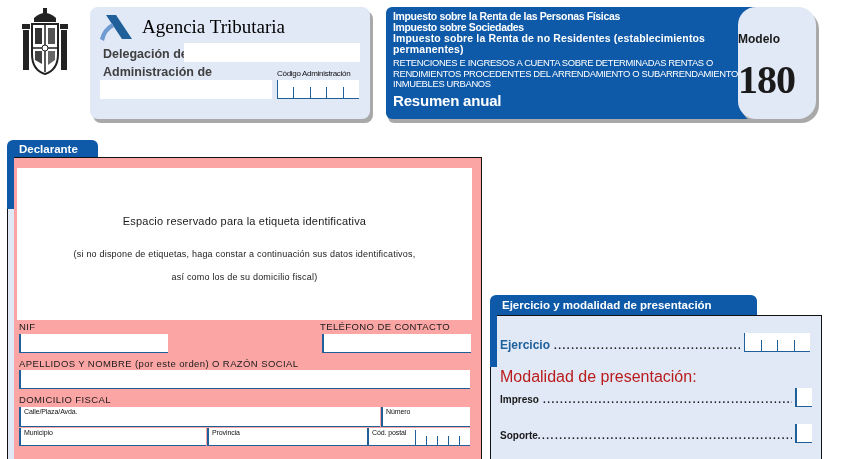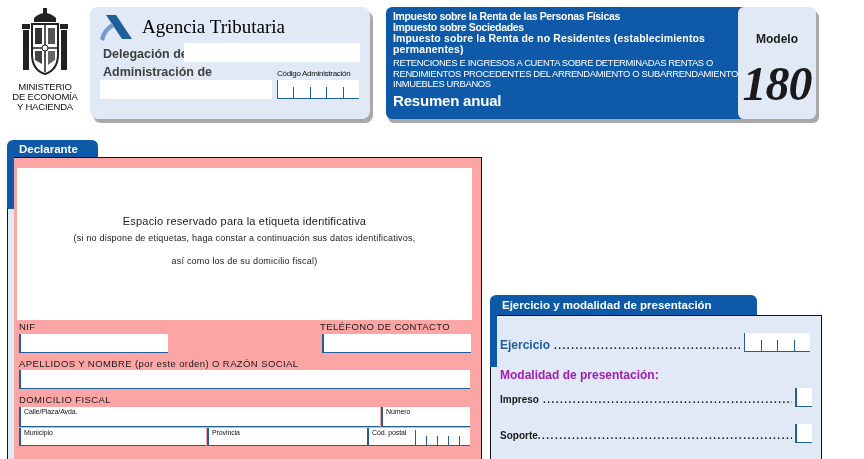--- a/index.html
+++ b/index.html
@@ -23,34 +23,34 @@
   .ticks span.short { height: 60%; align-self: flex-end; }
 
   
   .taxbox { position: absolute; left: 386px; top: 7px; width: 380px; height: 112px; background: #0f5aa8; border-radius: 6px; box-shadow: 2px 4px 0 #a9a9a9; color: #fff; padding: 4px 7px; }
   .taxbox .t1 { font-size: 10.5px; font-weight: bold; line-height: 11px; letter-spacing: -0.35px; }
   .taxbox .t3 { font-size: 10.5px; font-weight: bold; line-height: 11px; letter-spacing: 0.15px; }
   .taxbox .ret { font-size: 9.8px; line-height: 10.5px; margin-top: 3px; letter-spacing: -0.35px; transform: scaleX(0.96); transform-origin: left; width: 104%; }
   .taxbox .res { font-size: 15px; font-weight: bold; margin-top: 2px; letter-spacing: -0.2px; }
 
   
-  .modelo { position: absolute; left: 738px; top: 7px; width: 78px; height: 112px; background: #e1e8f6; border-radius: 6px; box-shadow: 3px 4px 0 #a9a9a9; text-align: center; }
+  .modelo { position: absolute; left: 738px; top: 7px; width: 78px; height: 112px; background: #e1e8f6; border-radius: 18px; box-shadow: 3px 4px 0 #a9a9a9; text-align: left; }
   .modelo .m-lbl { font-size: 12px; font-weight: bold; margin-top: 25px; }
-  .modelo .m-num { font-family: "Liberation Serif", serif; font-size: 48px; font-weight: bold; margin-top: 10px; letter-spacing: -1px; font-style: italic; }
+  .modelo .m-num { font-family: "Liberation Serif", serif; font-size: 40px; font-weight: bold; margin-top: 10px; letter-spacing: -1px; }
 
   
   .tab { position: absolute; background: #0f5aa8; color: #fff; font-weight: bold; border-radius: 6px 6px 0 0; padding-left: 12px; }
 
   
   .decl { position: absolute; left: 14px; top: 157px; width: 468px; height: 372px; background: #fca5a5; border-top: 1.5px solid #111; border-right: 1.5px solid #111; }
   .decl-accent { position: absolute; left: 7px; top: 157px; width: 7px; height: 52px; background: #0f5aa8; }
   .decl-edge { position: absolute; left: 7px; top: 209px; width: 7px; height: 250px; background: #e1e8f6; border-left: 1px solid #111; }
   .label-area { position: absolute; left: 3px; top: 10px; width: 455px; height: 152px; background: #fff; text-align: center; }
   .label-area .l1 { font-size: 11px; margin-top: 47px; letter-spacing: 0.2px; }
-  .label-area .l2 { font-size: 9px; margin-top: 6px; line-height: 11px; letter-spacing: 0.2px; }
+  .label-area .l2 { font-size: 9px; margin-top: 22px; line-height: 11px; letter-spacing: 0.2px; }
   .flbl { position: absolute; font-size: 9.5px; letter-spacing: 0.4px; color: #1a1a1a; }
   .inp { position: absolute; background: #fff; border-left: 2px solid #1f5f9a; border-bottom: 1.5px solid #1f5f9a; }
   .cap { position: absolute; font-size: 7px; left: 3px; top: 1px; color: #111; letter-spacing: -0.1px; }
 
   
   .ej { position: absolute; left: 497px; top: 315px; width: 325px; height: 144px; background: #e1e8f6; border-top: 1.5px solid #111; border-right: 1.5px solid #111; }
   .ej-accent { position: absolute; left: 490px; top: 315px; width: 7px; height: 52px; background: #0f5aa8; }
   .ej-edge { position: absolute; left: 490px; top: 367px; width: 7px; height: 92px; background: #e1e8f6; border-left: 1px solid #111; }
   .ej .row { position: absolute; left: 3px; display: flex; align-items: center; white-space: nowrap; overflow: hidden; }
   .dots { flex: 1; overflow: hidden; letter-spacing: 1.5px; margin-left: 4px; font-weight: bold; font-size: 10px; }
@@ -70,25 +70,20 @@
       <rect x="21" y="0" width="4" height="6" fill="#222"></rect>
       <path d="M10 16 L36 16 L36 46 Q36 62 23 66 Q10 62 10 46 Z" fill="#fff" stroke="#222" stroke-width="2"></path>
       <line x1="23" y1="16" x2="23" y2="64" stroke="#222" stroke-width="1.5"></line>
       <line x1="10" y1="40" x2="36" y2="40" stroke="#222" stroke-width="1.5"></line>
       <rect x="13" y="20" width="7" height="16" fill="#333"></rect>
       <path d="M26 20 L33 20 L33 36 L26 36 Z" fill="#555"></path>
       <path d="M13 43 L20 43 L20 56 L13 52 Z" fill="#444"></path>
       <path d="M26 43 L33 43 L33 52 L26 57 Z" fill="#666"></path>
       <circle cx="23" cy="40" r="3" fill="#fff" stroke="#222" stroke-width="1"></circle>
     </svg>
-  </div>
-  <div class="ministry-text">
-    <div>MINISTERIO</div>
-    <div>DE ECONOMÍA</div>
-    <div>Y HACIENDA</div>
   </div>
 </div>
 
 <div class="agencia">
   <div class="logo">
     <svg width="34" height="30" viewBox="0 0 34 30">
       <path d="M8 2 L18 2 L34 26 L24 26 Z" fill="#1f5f9a"></path>
       <path d="M2 26 Q4 16 14 10 L16 14 Q8 18 6 28 Z" fill="#6f9bd0"></path>
     </svg>
   </div>
@@ -173,21 +168,21 @@
     <span class="dots">........................................................................</span>
   </div>
   <div class="ticks" style="left:247px; top:17px; width:66px; height:19px;">
     <span></span>
       <span class="short"></span>
       <span class="short"></span>
       <span class="short"></span>
   </div>
 
   <div class="row" style="top:52px;">
-    <span style="font-size:12px; font-weight:bold; color:#a21caf;">Modalidad de presentación:</span>
+    <span style="font-size:16px; font-weight:normal; color:#b91c1c;">Modalidad de presentación:</span>
   </div>
 
   <div class="row" style="top:78px; width:292px;">
     <span style="font-size:10px; font-weight:bold;">Impreso</span>
     <span class="dots">........................................................................</span>
   </div>
   <div class="chk" style="left:298px; top:72px;"></div>
 
   <div class="row" style="top:114px; width:292px;">
     <span style="font-size:10px; font-weight:bold;">Soporte</span>

